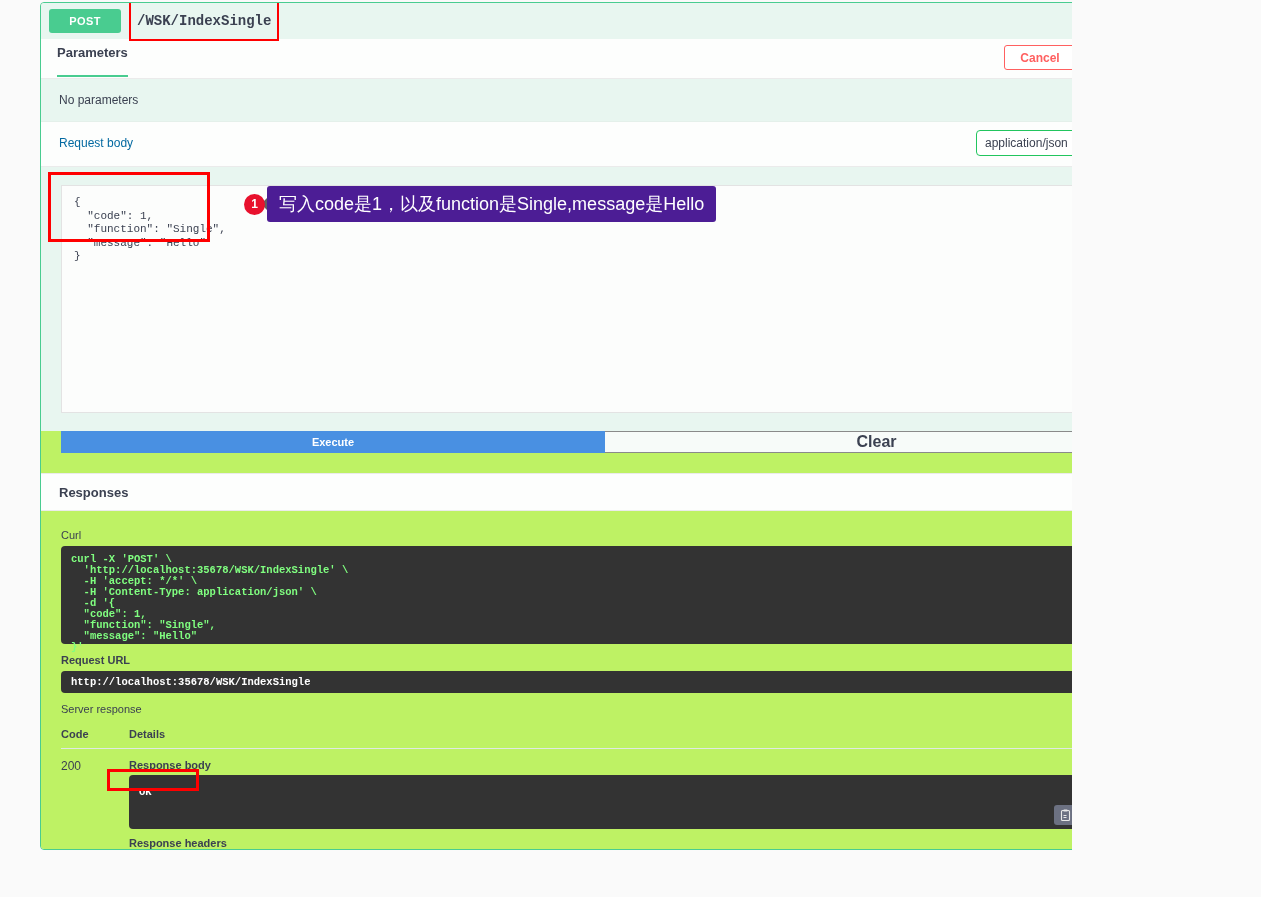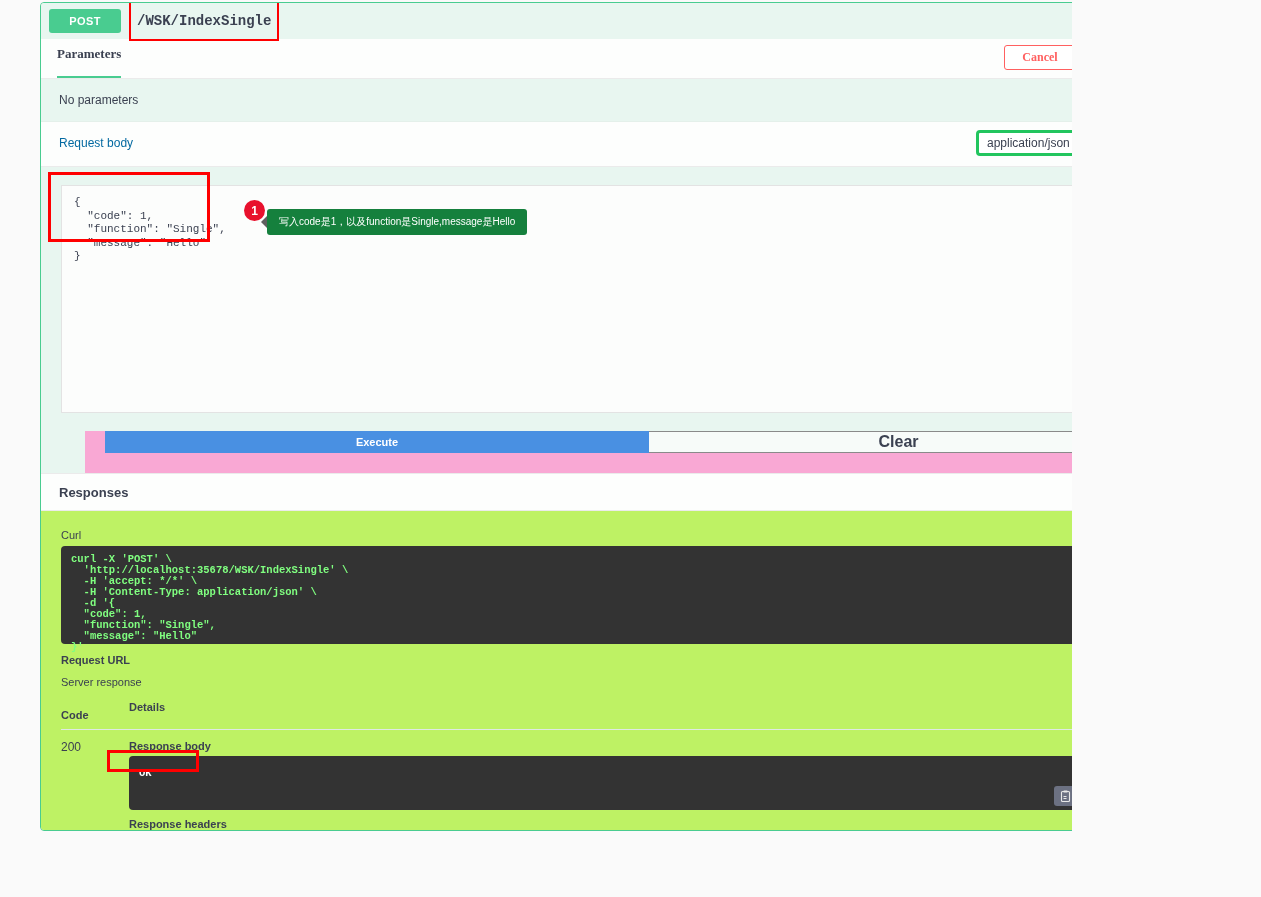--- a/index.html
+++ b/index.html
@@ -67,24 +67,23 @@
   
   .op-body {
     background: #fdfefd;
   }
 
   .params-head {
     position: relative;
     height: 40px;
     border-bottom: 1px solid #ebebeb;
     display: flex;
-    align-items: flex-end;
+    align-items: flex-start;
     padding-left: 16px;
     box-sizing: border-box;
-    font-family: Liberation Serif, serif;
   }
   .params-title {
     font-size: 13px;
     font-weight: bold;
     color: #3b4151;
     padding-bottom: 8px;
     border-bottom: 2px solid #49cc90;
     line-height: 28px;
   }
   .head-buttons {
@@ -139,21 +138,21 @@
     top: 14px;
     font-size: 12px;
     color: #0369a1;
   }
   .mime-select {
     position: absolute;
     right: 18px;
     top: 8px;
     width: 185px;
     height: 26px;
-    border: 3px solid #22c55e;
+    border: 1px solid #22c55e;
     border-radius: 4px;
     background: #fff;
     font-size: 12px;
     color: #3b4151;
     display: flex;
     align-items: center;
     padding: 4px 8px;
     box-sizing: border-box;
     cursor: pointer;
   }
@@ -206,24 +205,23 @@
     position: absolute;
     right: 0;
     background: #a0a0a0;
     height: 1px;
     transform-origin: right center;
     transform: rotate(-45deg);
   }
 
   
   .exec-row {
-    background: #f9a8d4;
+    background: #bef264;
     padding: 0 30px 20px 20px;
     display: flex;
-    margin-left: 44px;
   }
   .btn-execute {
     width: 544px;
     height: 22px;
     background: #4990e2;
     color: #fff;
     border: 1px solid #4990e2;
     font-size: 11px;
     font-weight: bold;
     display: flex;
@@ -321,21 +319,21 @@
   }
 
   .resp-table-head {
     display: flex;
     font-size: 11px;
     font-weight: bold;
     color: #3b4151;
     border-bottom: 1px solid #dfe9e4;
     padding: 8px 0 8px 0;
   }
-  .col-code { width: 68px; margin-top: 8px; }
+  .col-code { width: 68px; }
   .col-details { flex: 1; }
 
   .resp-row {
     display: flex;
     padding-top: 10px;
   }
   .resp-code {
     width: 68px;
     font-size: 12px;
     color: #3b4151;
@@ -410,27 +408,26 @@
     font-size: 12px;
     font-weight: bold;
     display: flex;
     align-items: center;
     justify-content: center;
     margin-right: 2px;
     z-index: 2;
   }
   .callout-bubble {
     position: relative;
-    background: #15803d;
+    background: #4c1d95;
     color: #ffffff;
-    font-size: 10px;
+    font-size: 18px;
     padding: 6px 12px;
     border-radius: 3px;
     white-space: nowrap;
-    margin-top: 23px;
   }
   .callout-bubble:before {
     content: "";
     position: absolute;
     left: -6px;
     top: 50%;
     margin-top: -6px;
     border-top: 6px solid transparent;
     border-bottom: 6px solid transparent;
     border-right: 6px solid #5f5f5f;
@@ -511,20 +508,23 @@
         <div class="copy-btn">
           <svg width="12" height="13" viewBox="0 0 12 13">
             <rect x="2.5" y="1.5" width="8" height="10" rx="1" fill="none" stroke="#e8e8e8" stroke-width="1.1"></rect>
             <rect x="4.5" y="0.5" width="4" height="2" rx="0.5" fill="#e8e8e8"></rect>
             <path d="M4.5 6.5 h3 M4.5 8.5 h3" stroke="#e8e8e8" stroke-width="1"></path>
           </svg>
         </div>
       </div>
 
       <div class="sec-label" style="margin-top:10px;">Request URL</div>
+      <div class="url-block">
+        <span class="url-text">http://localhost:35678/WSK/IndexSingle</span>
+      </div>
 
       <div class="sec-label plain" style="margin-top:10px;">Server response</div>
 
       <div class="resp-table-head">
         <div class="col-code">Code</div>
         <div class="col-details">Details</div>
       </div>
 
       <div class="resp-row">
         <div class="resp-code">200</div>

